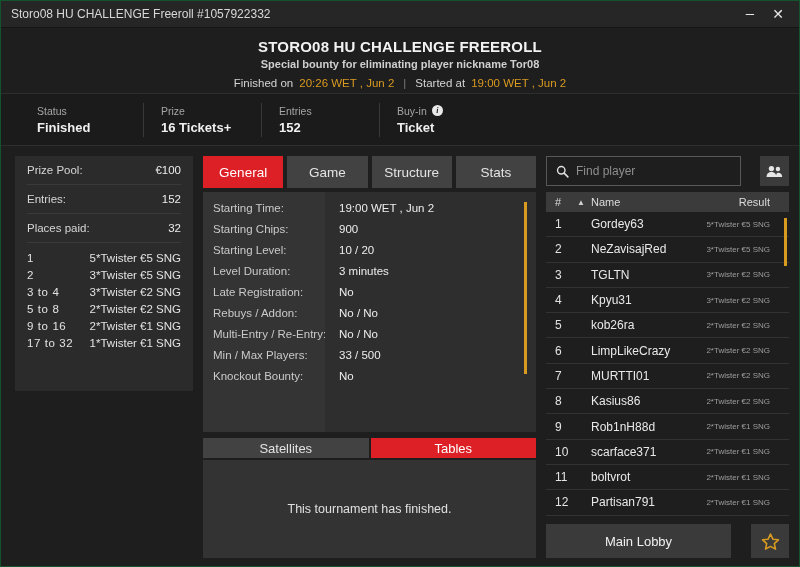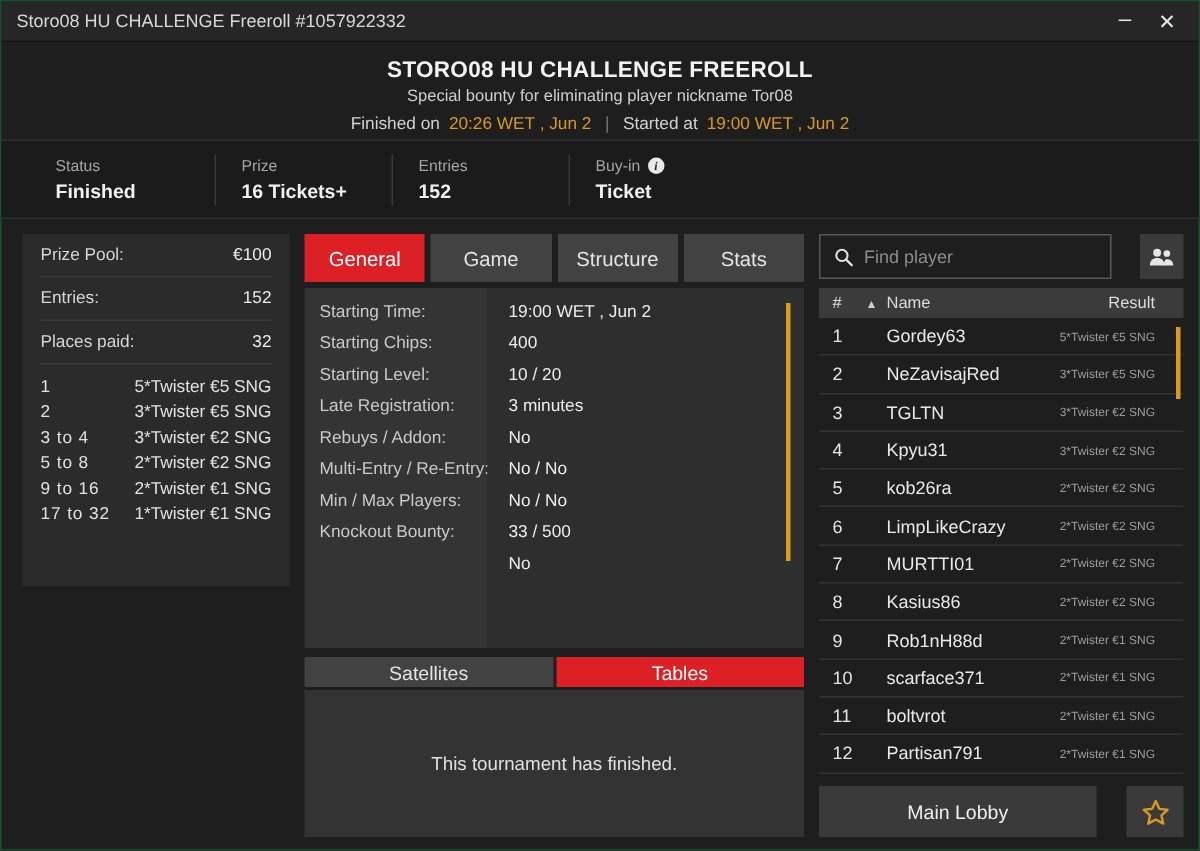--- a/index.html
+++ b/index.html
@@ -43,21 +43,21 @@
     display: flex; flex-direction: column;
     align-items: center; justify-content: center;
     padding-top: 6px;
     border-bottom: 1px solid #2e2e2e;
   }
   .hdr-title {
     font-size: 15px; font-weight: bold; color: #f2f2f2;
     letter-spacing: .2px; margin-bottom: 3px;
   }
   .hdr-sub {
-    font-size: 11px; font-weight: normal; color: #cfcfcf; margin-bottom: 7px;
+    font-size: 11px; font-weight: bold; color: #cfcfcf; margin-bottom: 7px;
   }
   .hdr-times { font-size: 11.5px; color: #d3d3d3; display: flex; align-items: center; gap: 6px; }
   .hdr-times .amber { color: #d99a20; }
   .hdr-sep { color: #7a7a7a; padding: 0 3px; }
 
   
   .statusbar {
     flex: 0 0 52px;
     background: #1b1b1b;
     display: flex; align-items: center;
@@ -306,29 +306,30 @@
         <div class="tab">Game</div>
         <div class="tab">Structure</div>
         <div class="tab">Stats</div>
       </div>
 
       <div class="detail-panel">
         <div class="dp-labels">
           <div class="dp-line">Starting Time:</div>
           <div class="dp-line">Starting Chips:</div>
           <div class="dp-line">Starting Level:</div>
+          <div class="dp-line">Level Duration:</div>
           <div class="dp-line">Late Registration:</div>
           <div class="dp-line">Rebuys / Addon:</div>
           <div class="dp-line">Multi-Entry / Re-Entry:</div>
           <div class="dp-line">Min / Max Players:</div>
           <div class="dp-line">Knockout Bounty:</div>
         </div>
         <div class="dp-values">
           <div class="dp-line">19:00 WET , Jun 2</div>
-          <div class="dp-line">400</div>
+          <div class="dp-line">900</div>
           <div class="dp-line">10 / 20</div>
           <div class="dp-line">3 minutes</div>
           <div class="dp-line">No</div>
           <div class="dp-line">No / No</div>
           <div class="dp-line">No / No</div>
           <div class="dp-line">33 / 500</div>
           <div class="dp-line">No</div>
         </div>
         <div class="dp-scroll"></div>
       </div>

